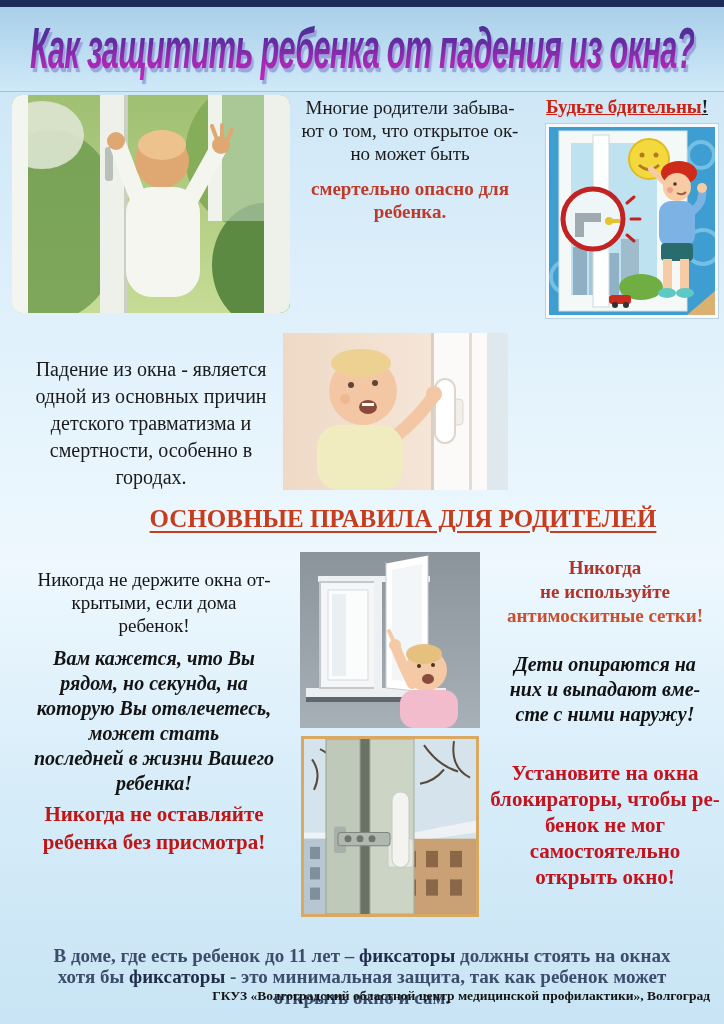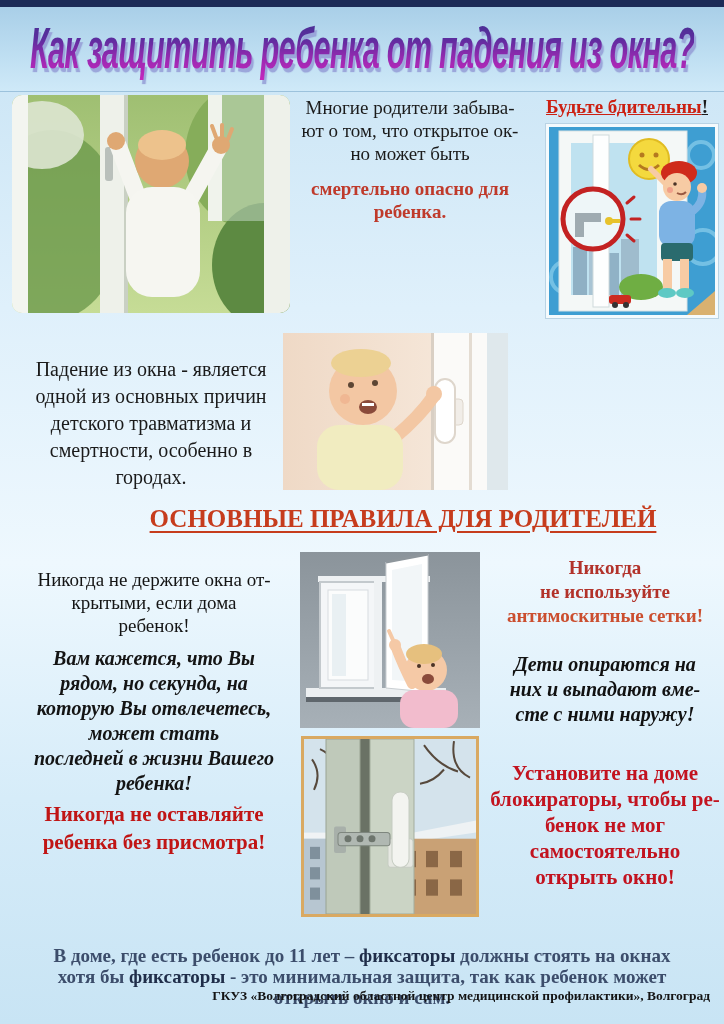--- a/index.html
+++ b/index.html
@@ -273,21 +273,21 @@
   </div>
 
   <div class="abs ruleR">
     <div class="never pre">Никогда
 не используйте</div>
     <div class="nets pre">антимоскитные сетки!</div>
     <div class="lean pre">Дети опираются на
 них и выпадают вме-
 сте с ними наружу!</div>
   </div>
-  <div class="abs ruleR-red pre">Установите на доме
+  <div class="abs ruleR-red pre">Установите на окна
 блокираторы, чтобы ре-
 бенок не мог
 самостоятельно
 открыть окно!</div>
 
   <div class="abs bottom-note pre">
     <span>В доме, где есть ребенок до 11 лет – </span><span class="strong">фиксаторы</span><span> должны стоять на окнах
 хотя бы </span><span class="strong">фиксаторы</span><span> - это минимальная защита, так как ребенок может
 открыть окно и сам.</span>
   </div>

